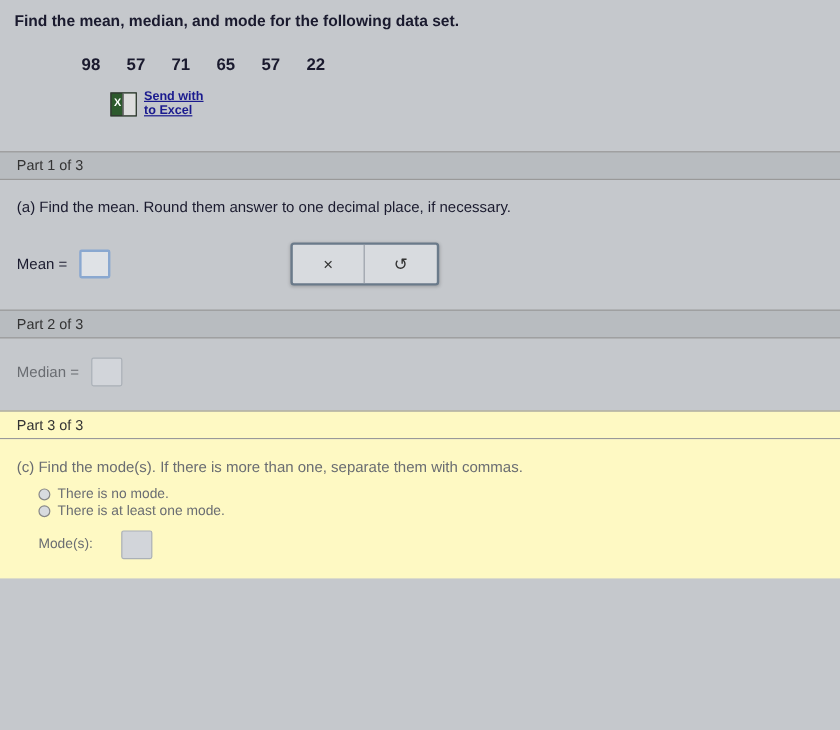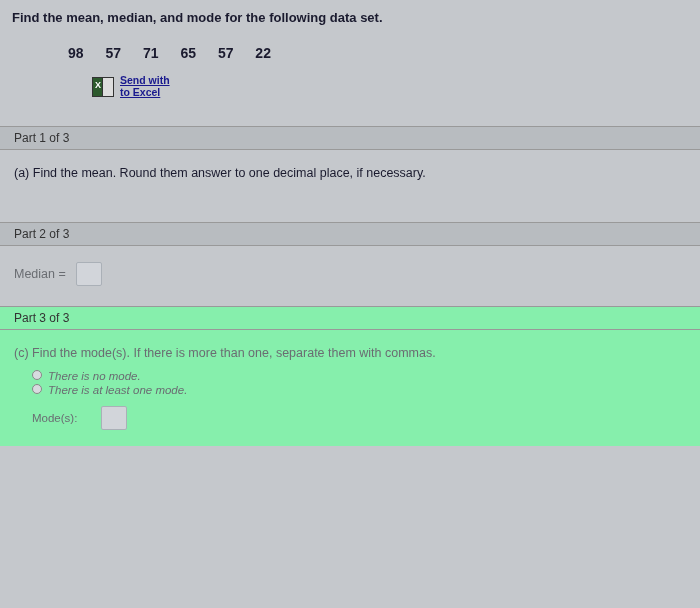--- a/index.html
+++ b/index.html
@@ -107,38 +107,38 @@
       height: 32px;
       display: flex;
       align-items: center;
       justify-content: center;
       font-size: 14px;
       color: #333;
       cursor: pointer;
     }
     .action-btn:first-child { border-right: 1px solid #9aa0a8; }
     .radio-group { margin: 4px 0 10px 18px; }
-    .radio-row { display: flex; align-items: flex-start; gap: 6px; font-size: 11.5px; margin: 2px 0; color: #6a6d72; font-style: italic; }
+    .radio-row { display: flex; align-items: center; gap: 6px; font-size: 11.5px; margin: 2px 0; color: #6a6d72; }
     .radio-circle {
       width: 10px;
       height: 10px;
       border: 1px solid #888;
       border-radius: 50%;
       background: #d8dbdf;
     }
     .mode-row {
       display: flex;
       align-items: center;
       gap: 24px;
       margin-left: 18px;
       color: #6a6d72;
       font-size: 11.5px;
     }
     .bottom-fade {
-      background: #86efac;
+      background: #fef9c3;
     }
   </style>
 </head>
 <body>
 
 <div class="content">
   <div class="question-header">Find the mean, median, and mode for the following data set.</div>
 
   <div class="data-row">
     <span>98</span>
@@ -151,20 +151,28 @@
 
   <div class="send-data">
     <div class="excel-icon"></div>
     <div class="send-link" style="white-space:pre">Send with
 to Excel</div>
   </div>
 
   <div class="part-bar">Part 1 of 3</div>
   <div class="part-body">
     <div class="inst">(a) Find the mean. Round them answer to one decimal place, if necessary.</div>
+    <div class="answer-row">
+      <span class="answer-label">Mean =</span>
+      <div class="answer-box"></div>
+      <div class="action-group">
+        <div class="action-btn">×</div>
+        <div class="action-btn">↺</div>
+      </div>
+    </div>
   </div>
 
   <div class="part-bar">Part 2 of 3</div>
   <div class="part-body dim">
     <div class="answer-row">
       <span class="answer-label">Median =</span>
       <div class="answer-box dim"></div>
     </div>
   </div>
 

